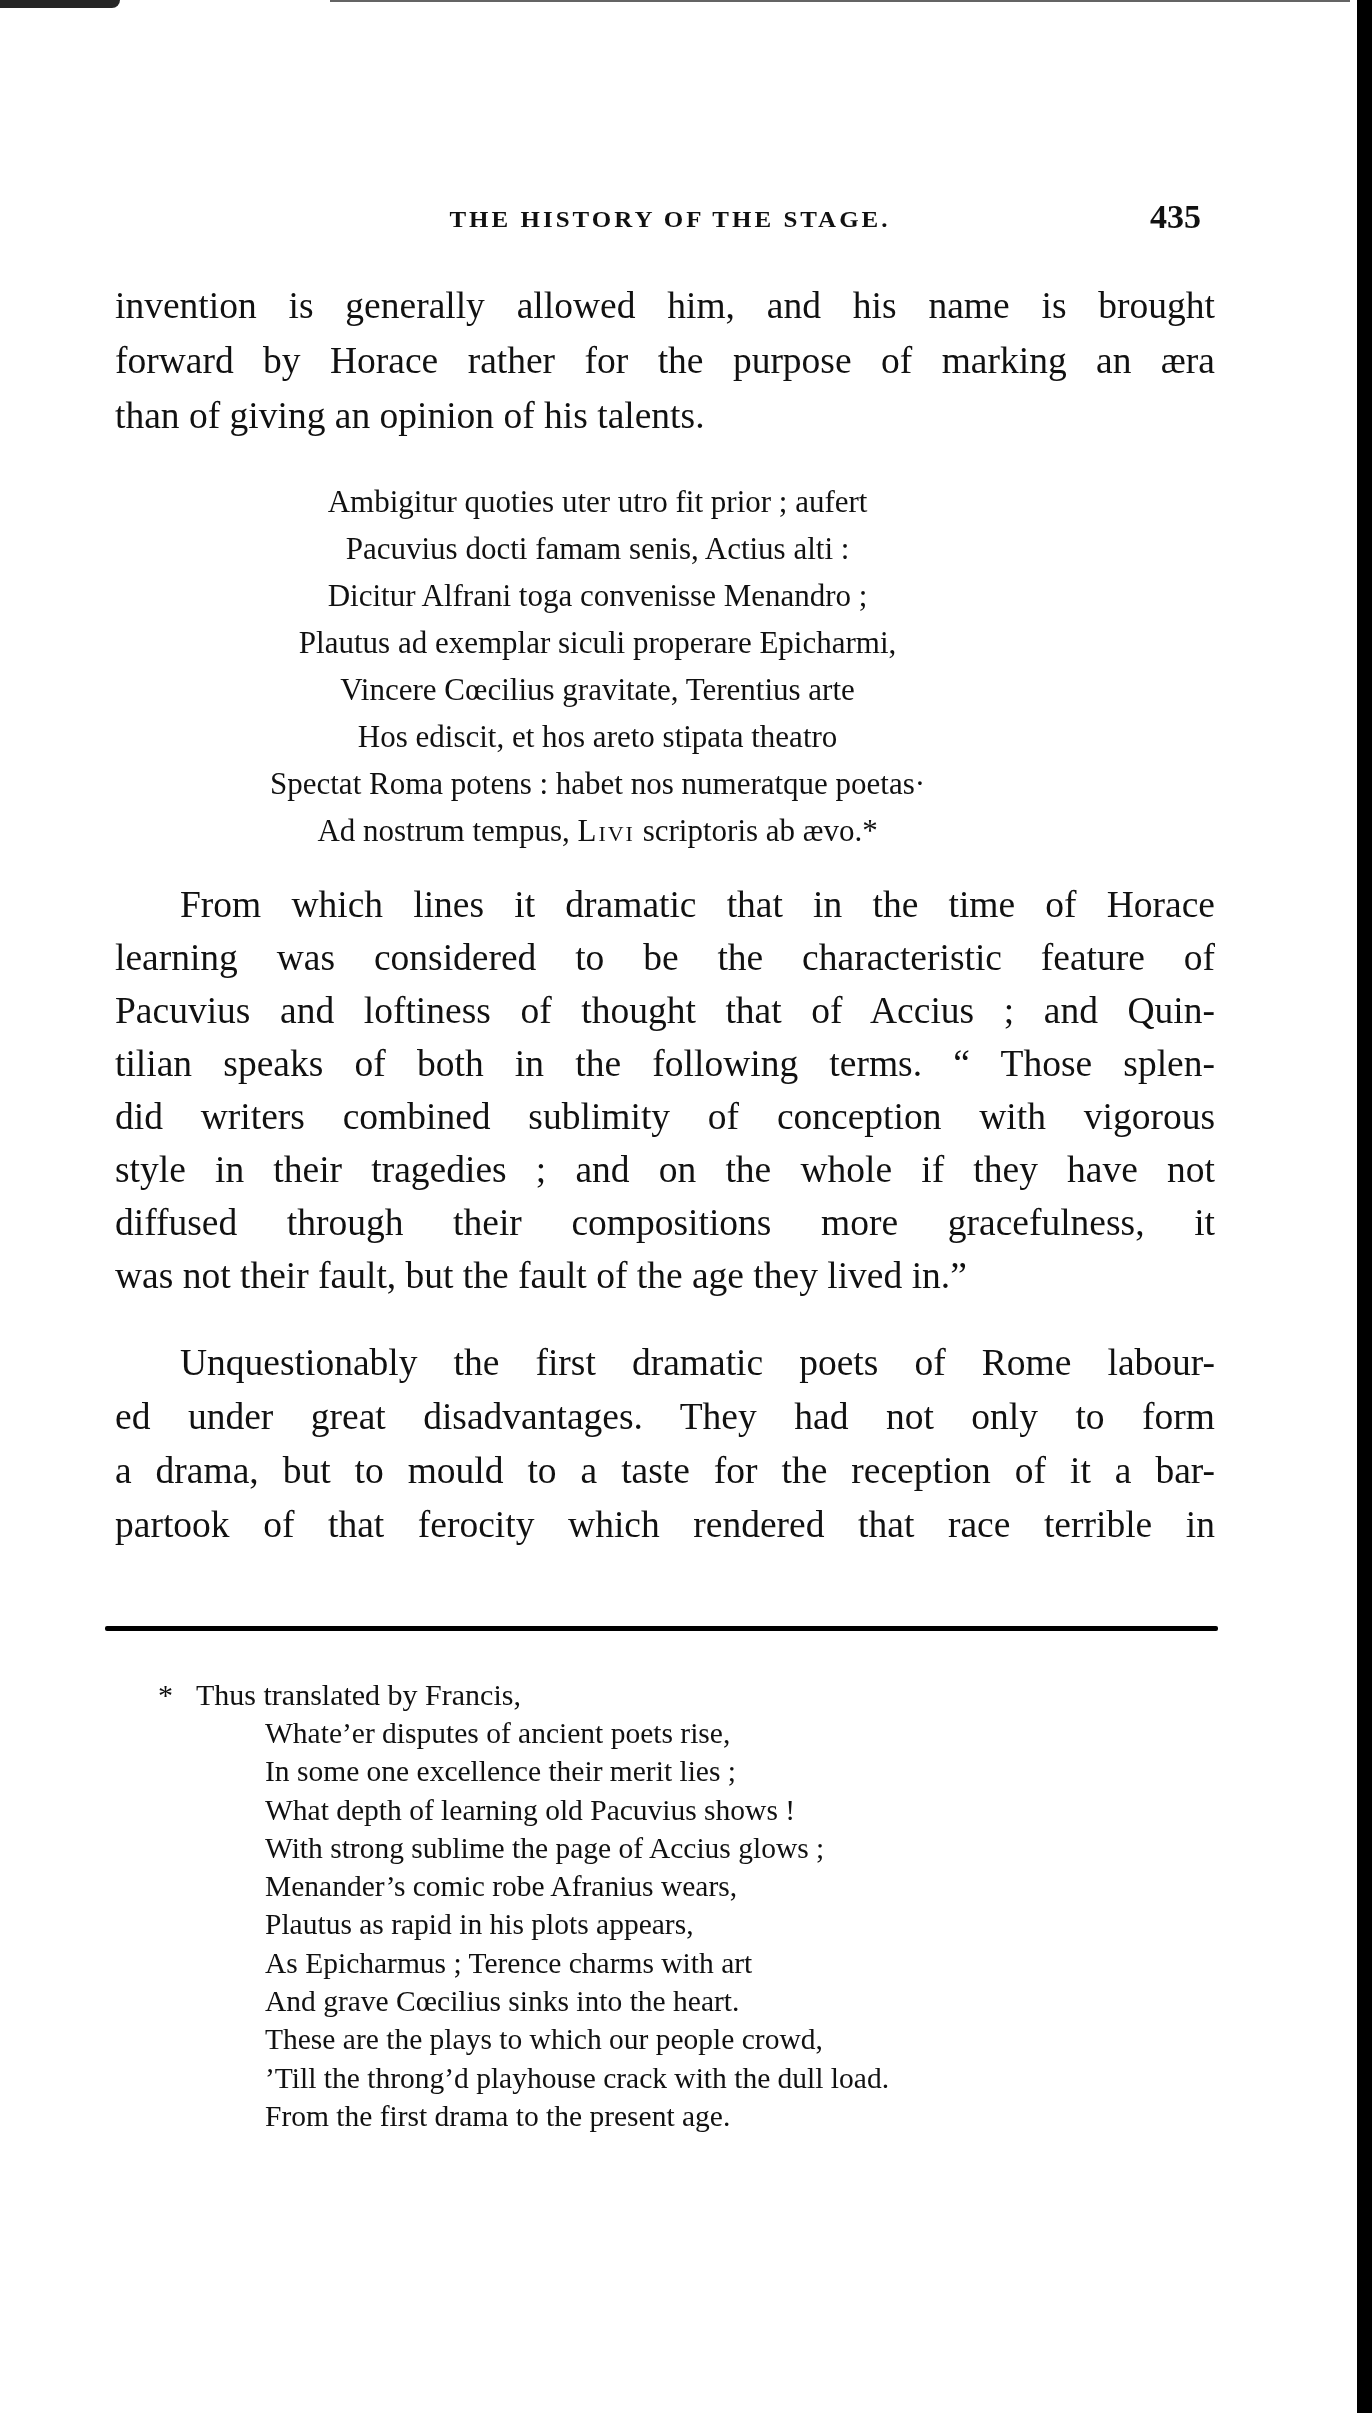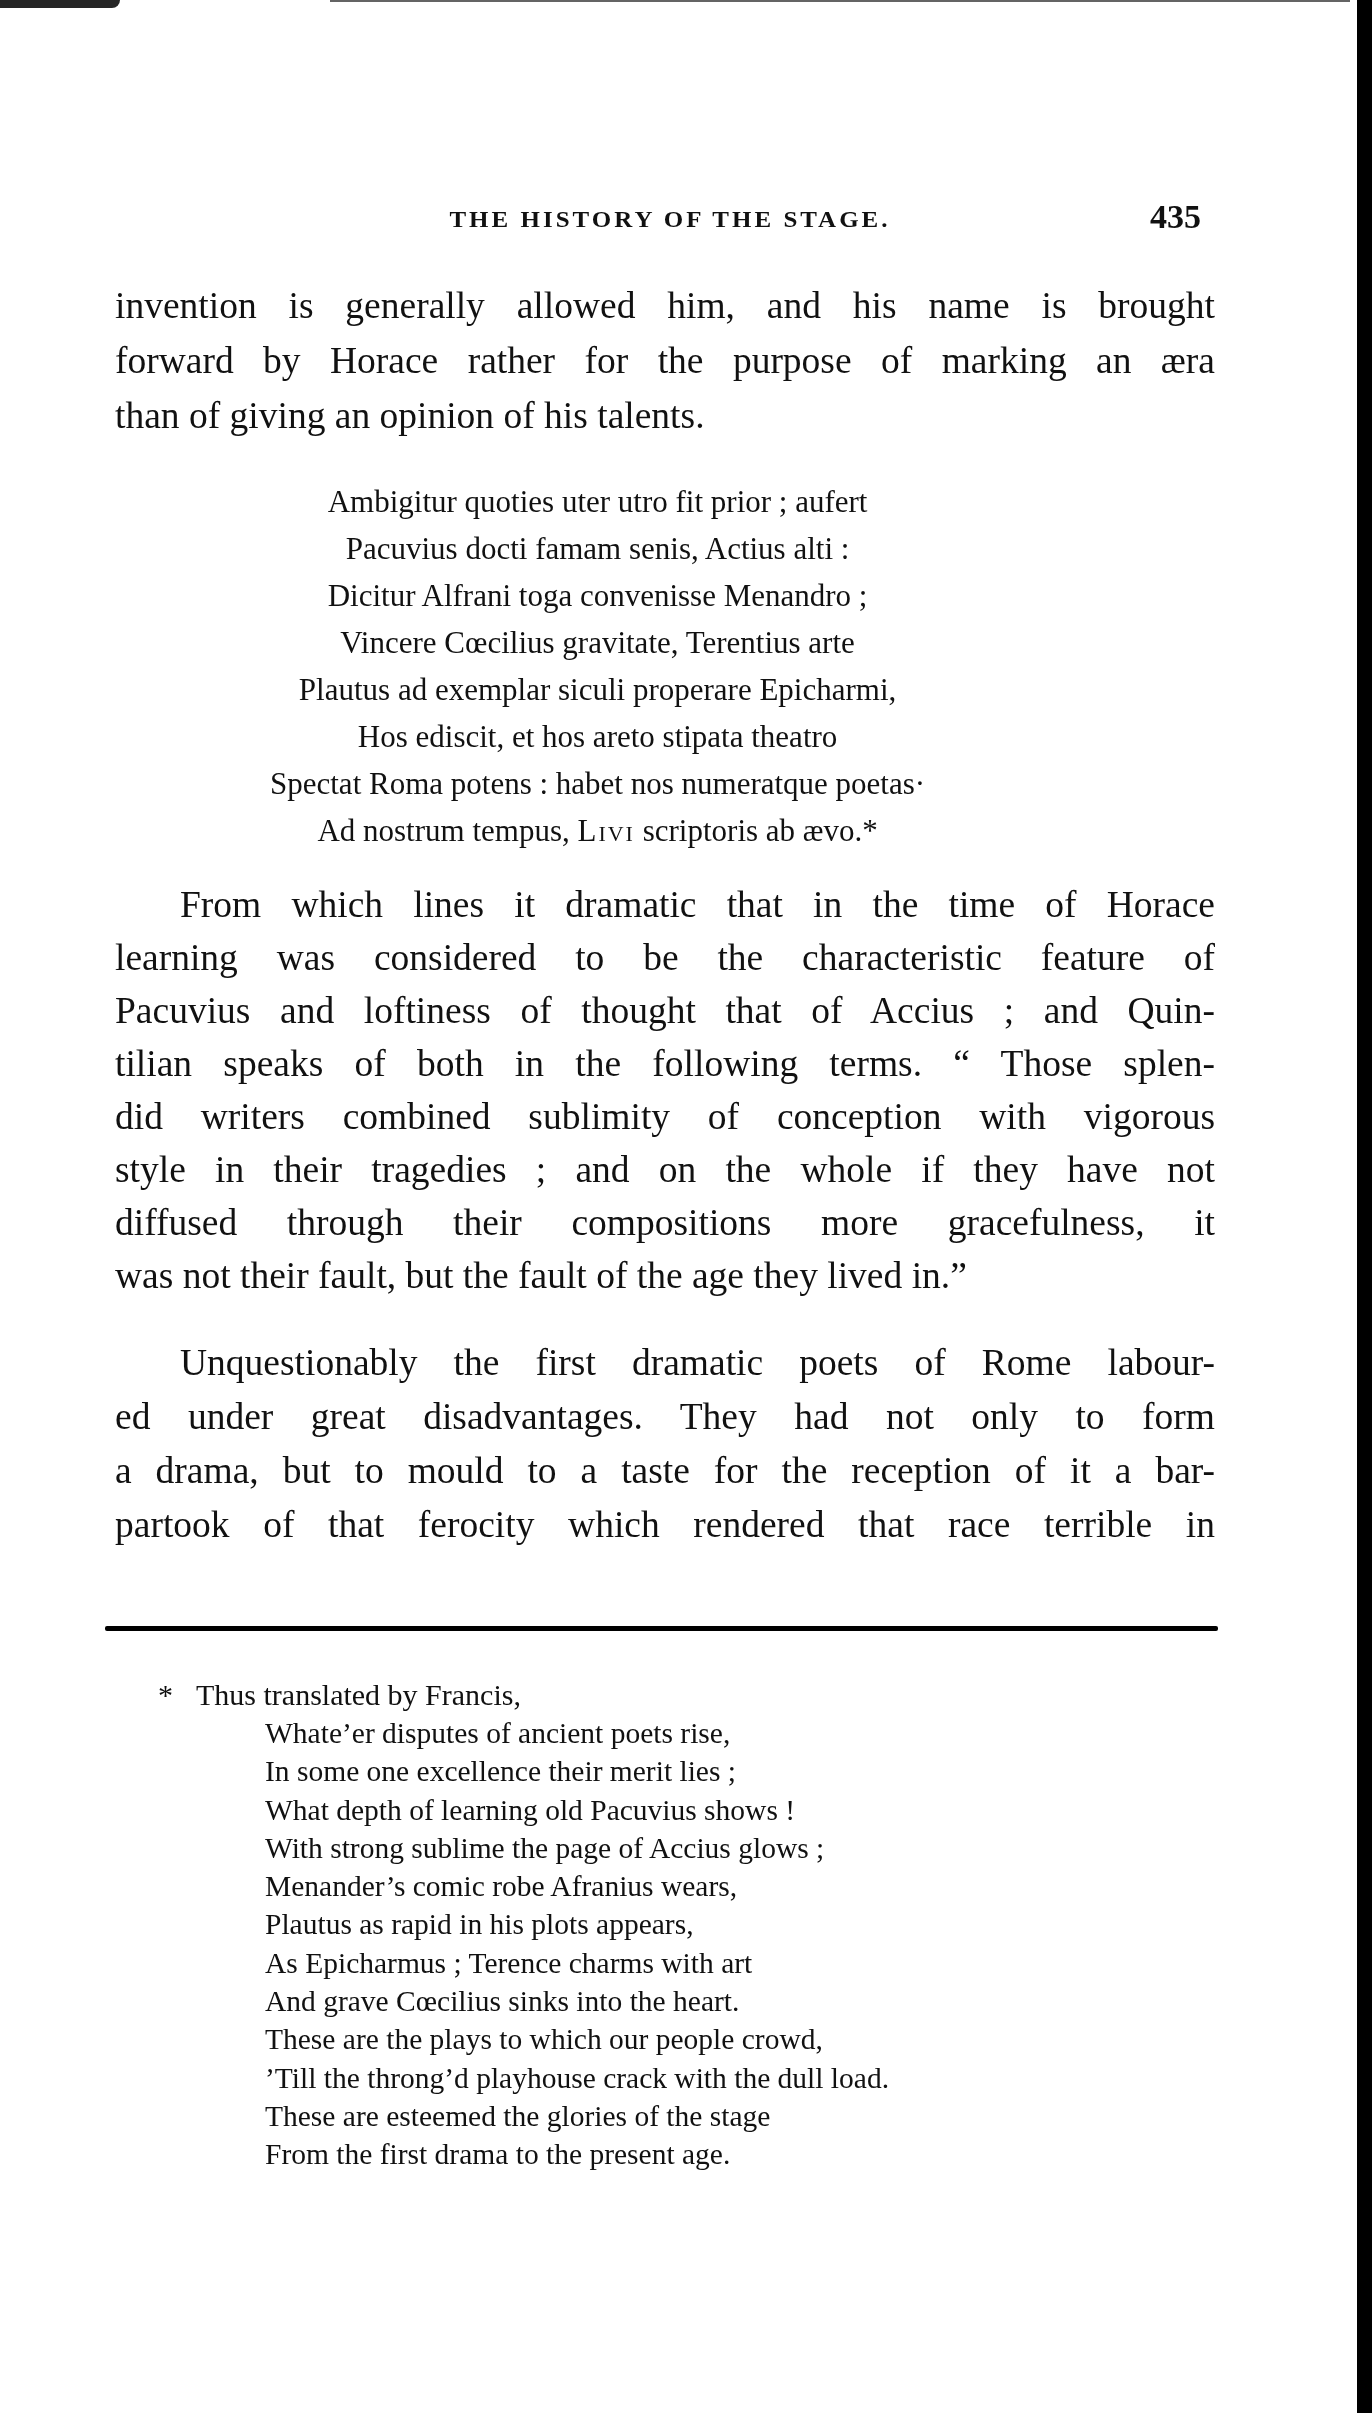--- a/index.html
+++ b/index.html
@@ -48,22 +48,22 @@
 <div class="para para1">
   <span class="line">invention is generally allowed him, and his name is brought</span>
   <span class="line">forward by Horace rather for the purpose of marking an æra</span>
   <span class="line last">than of giving an opinion of his talents.</span>
 </div>
 
 <div class="verse">
   <span class="line">Ambigitur quoties uter utro fit prior ; aufert</span>
   <span class="line">Pacuvius docti famam senis, Actius alti :</span>
   <span class="line">Dicitur Alfrani toga convenisse Menandro ;</span>
+  <span class="line">Plautus ad exemplar siculi properare Epicharmi,</span>
   <span class="line">Vincere Cœcilius gravitate, Terentius arte</span>
-  <span class="line">Plautus ad exemplar siculi properare Epicharmi,</span>
   <span class="line">Hos ediscit, et hos areto stipata theatro</span>
   <span class="line">Spectat Roma potens : habet nos numeratque poetas·</span>
   <span class="line"><span>Ad nostrum tempus, </span><span class="sc">Livi</span><span> scriptoris ab ævo.*</span></span>
 </div>
 
 <div class="para para2">
   <span class="line indent">From which lines it dramatic that in the time of Horace</span>
   <span class="line">learning was considered to be the characteristic feature of</span>
   <span class="line">Pacuvius and loftiness of thought that of Accius ; and Quin-</span>
   <span class="line">tilian speaks of both in the following terms. “ Those splen-</span>
@@ -90,15 +90,14 @@
   <span class="line">Whate’er disputes of ancient poets rise,</span>
   <span class="line">In some one excellence their merit lies ;</span>
   <span class="line">What depth of learning old Pacuvius shows !</span>
   <span class="line">With strong sublime the page of Accius glows ;</span>
   <span class="line">Menander’s comic robe Afranius wears,</span>
   <span class="line">Plautus as rapid in his plots appears,</span>
   <span class="line">As Epicharmus ; Terence charms with art</span>
   <span class="line">And grave Cœcilius sinks into the heart.</span>
   <span class="line">These are the plays to which our people crowd,</span>
   <span class="line">’Till the throng’d playhouse crack with the dull load.</span>
-  <span class="line">These are esteemed the glories of the stage</span>
   <span class="line">From the first drama to the present age.</span>
 </div>
 
 </body></html>

